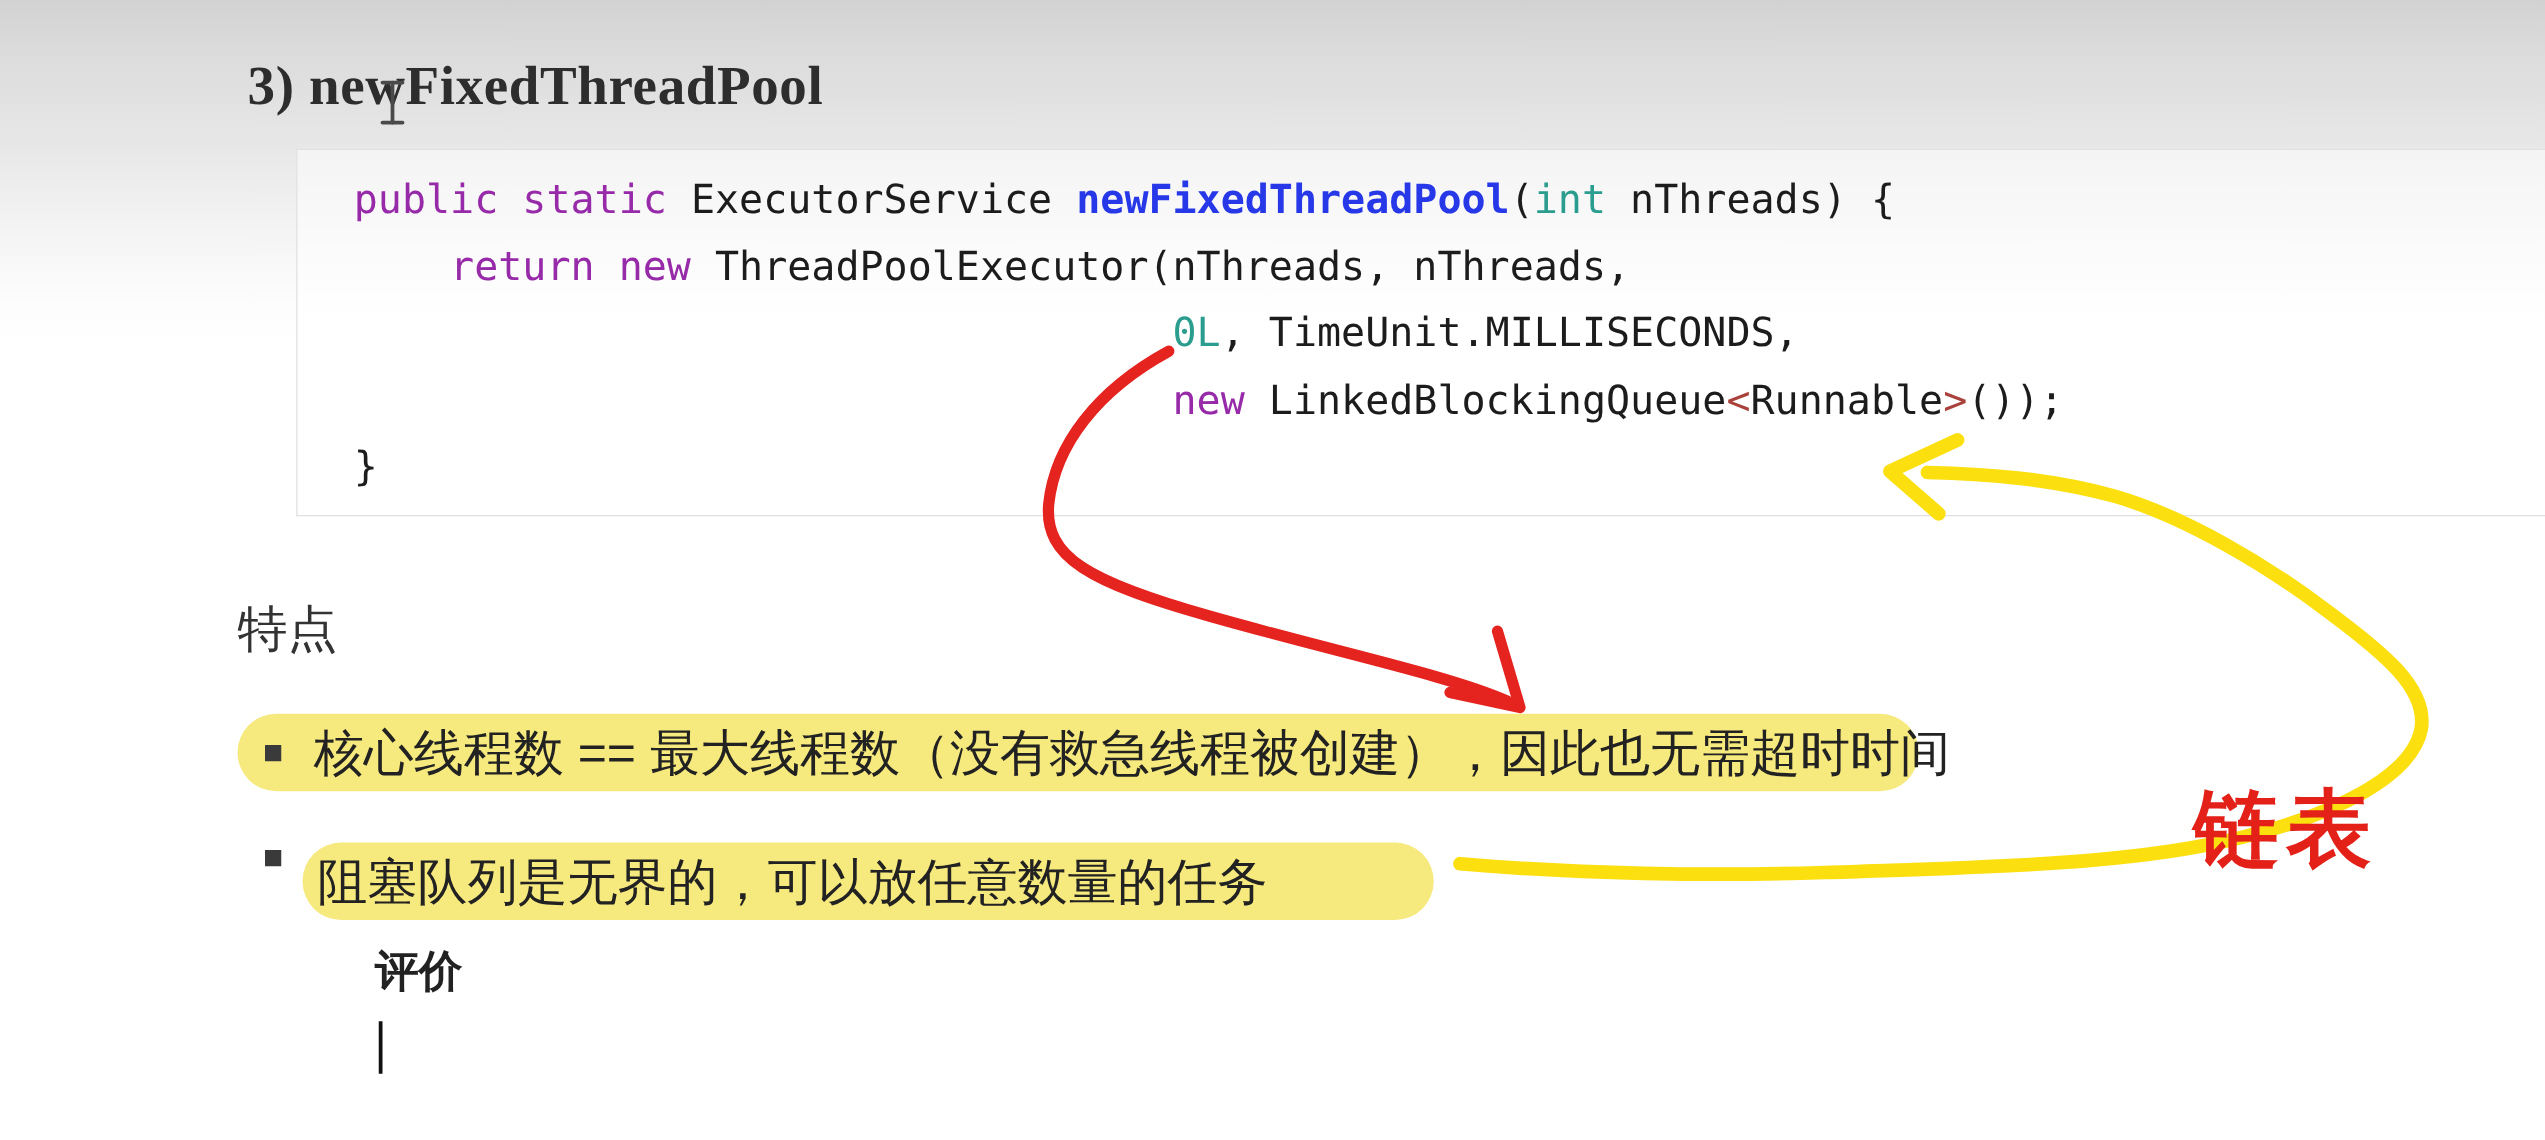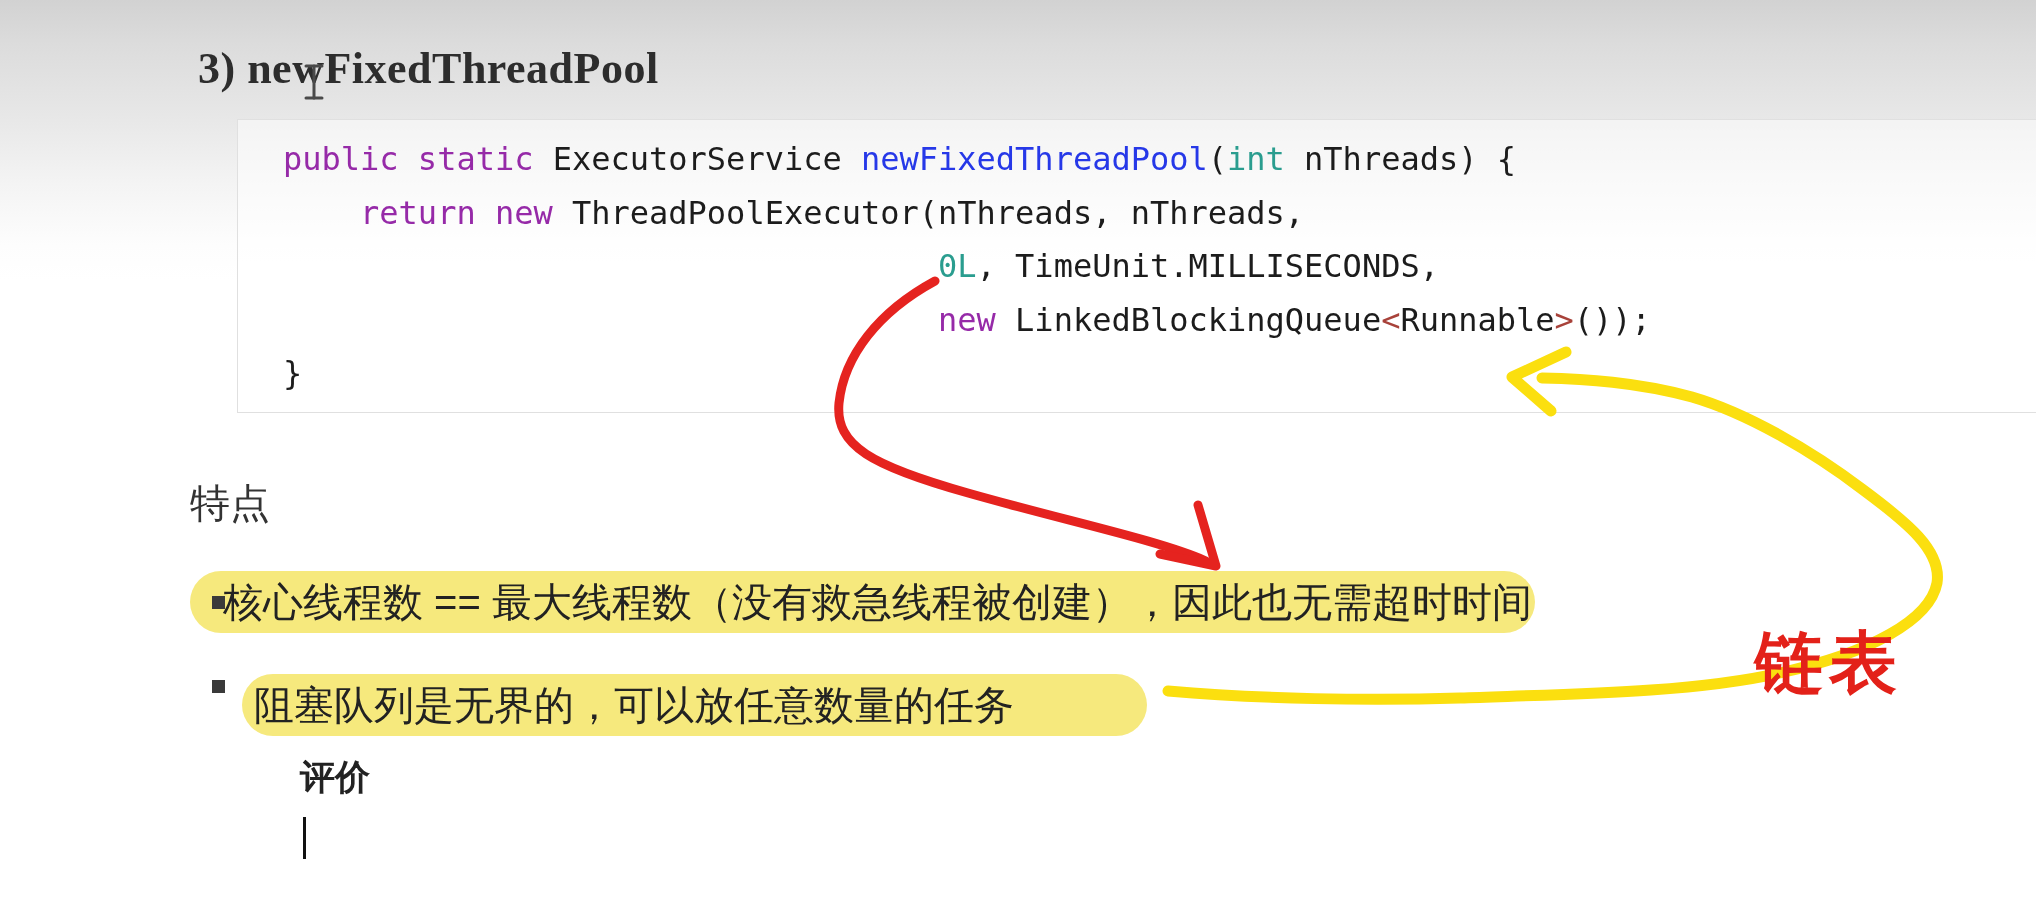--- a/index.html
+++ b/index.html
@@ -23,21 +23,21 @@
     border:1px solid #e0e0e0; border-right:none;
     background:rgba(255,255,255,0.5); box-sizing:border-box; z-index:1;
   }
   .code-pre{
     margin:0; padding:13px 0 0 45px;
     font-family:"DejaVu Sans Mono","Liberation Mono",monospace;
     font-size:32px; line-height:53.5px; color:var(--code-plain);
     white-space:pre;
   }
   .seg-keyword{color:var(--kw);}
-  .seg-function{color:var(--fn);}
+  .seg-function{color:var(--fn);font-weight:bold;}
   .seg-type{color:var(--type);}
   .seg-number{color:var(--type);}
   .seg-bracket{color:var(--bracket);}
   .seg-plain{color:var(--code-plain);}
   .section-label{
     position:absolute; left:190px; top:476px;
     font-size:40px; color:#333333;
   }
   .bullet-pill{
     position:absolute; background:var(--hl); border-radius:32px;
@@ -46,21 +46,21 @@
   .pill-1{left:190px; top:571px; width:1345px; height:62px;}
   .pill-2{left:242px; top:655px; width:905px; height:62px; padding-left:12px; box-sizing:border-box;margin-top:19px;}
   .bullet-square{
     position:absolute; width:13px; height:13px; background:#3a3a3a; z-index:3;
   }
   .sq-1{left:212px; top:596px;}
   .sq-2{left:212px; top:680px;}
   .bullet-text{
     font-size:40px; color:#222222; white-space:nowrap;
   }
-  .pill-1 .bullet-text{margin-left:33px;}
+  .pill-1 .bullet-text{margin-left:61px;}
   .eval-block{
     position:absolute; left:270px; top:754px; z-index:2;margin-left:30px;
   }
   .eval-title{
     margin:0; font-size:35px; font-weight:bold; color:#222222;
   }
   .eval-body{
     margin:16px 0 0 0; font-size:37px; color:#2a2a2a; white-space:nowrap;
   }
   .text-caret{

